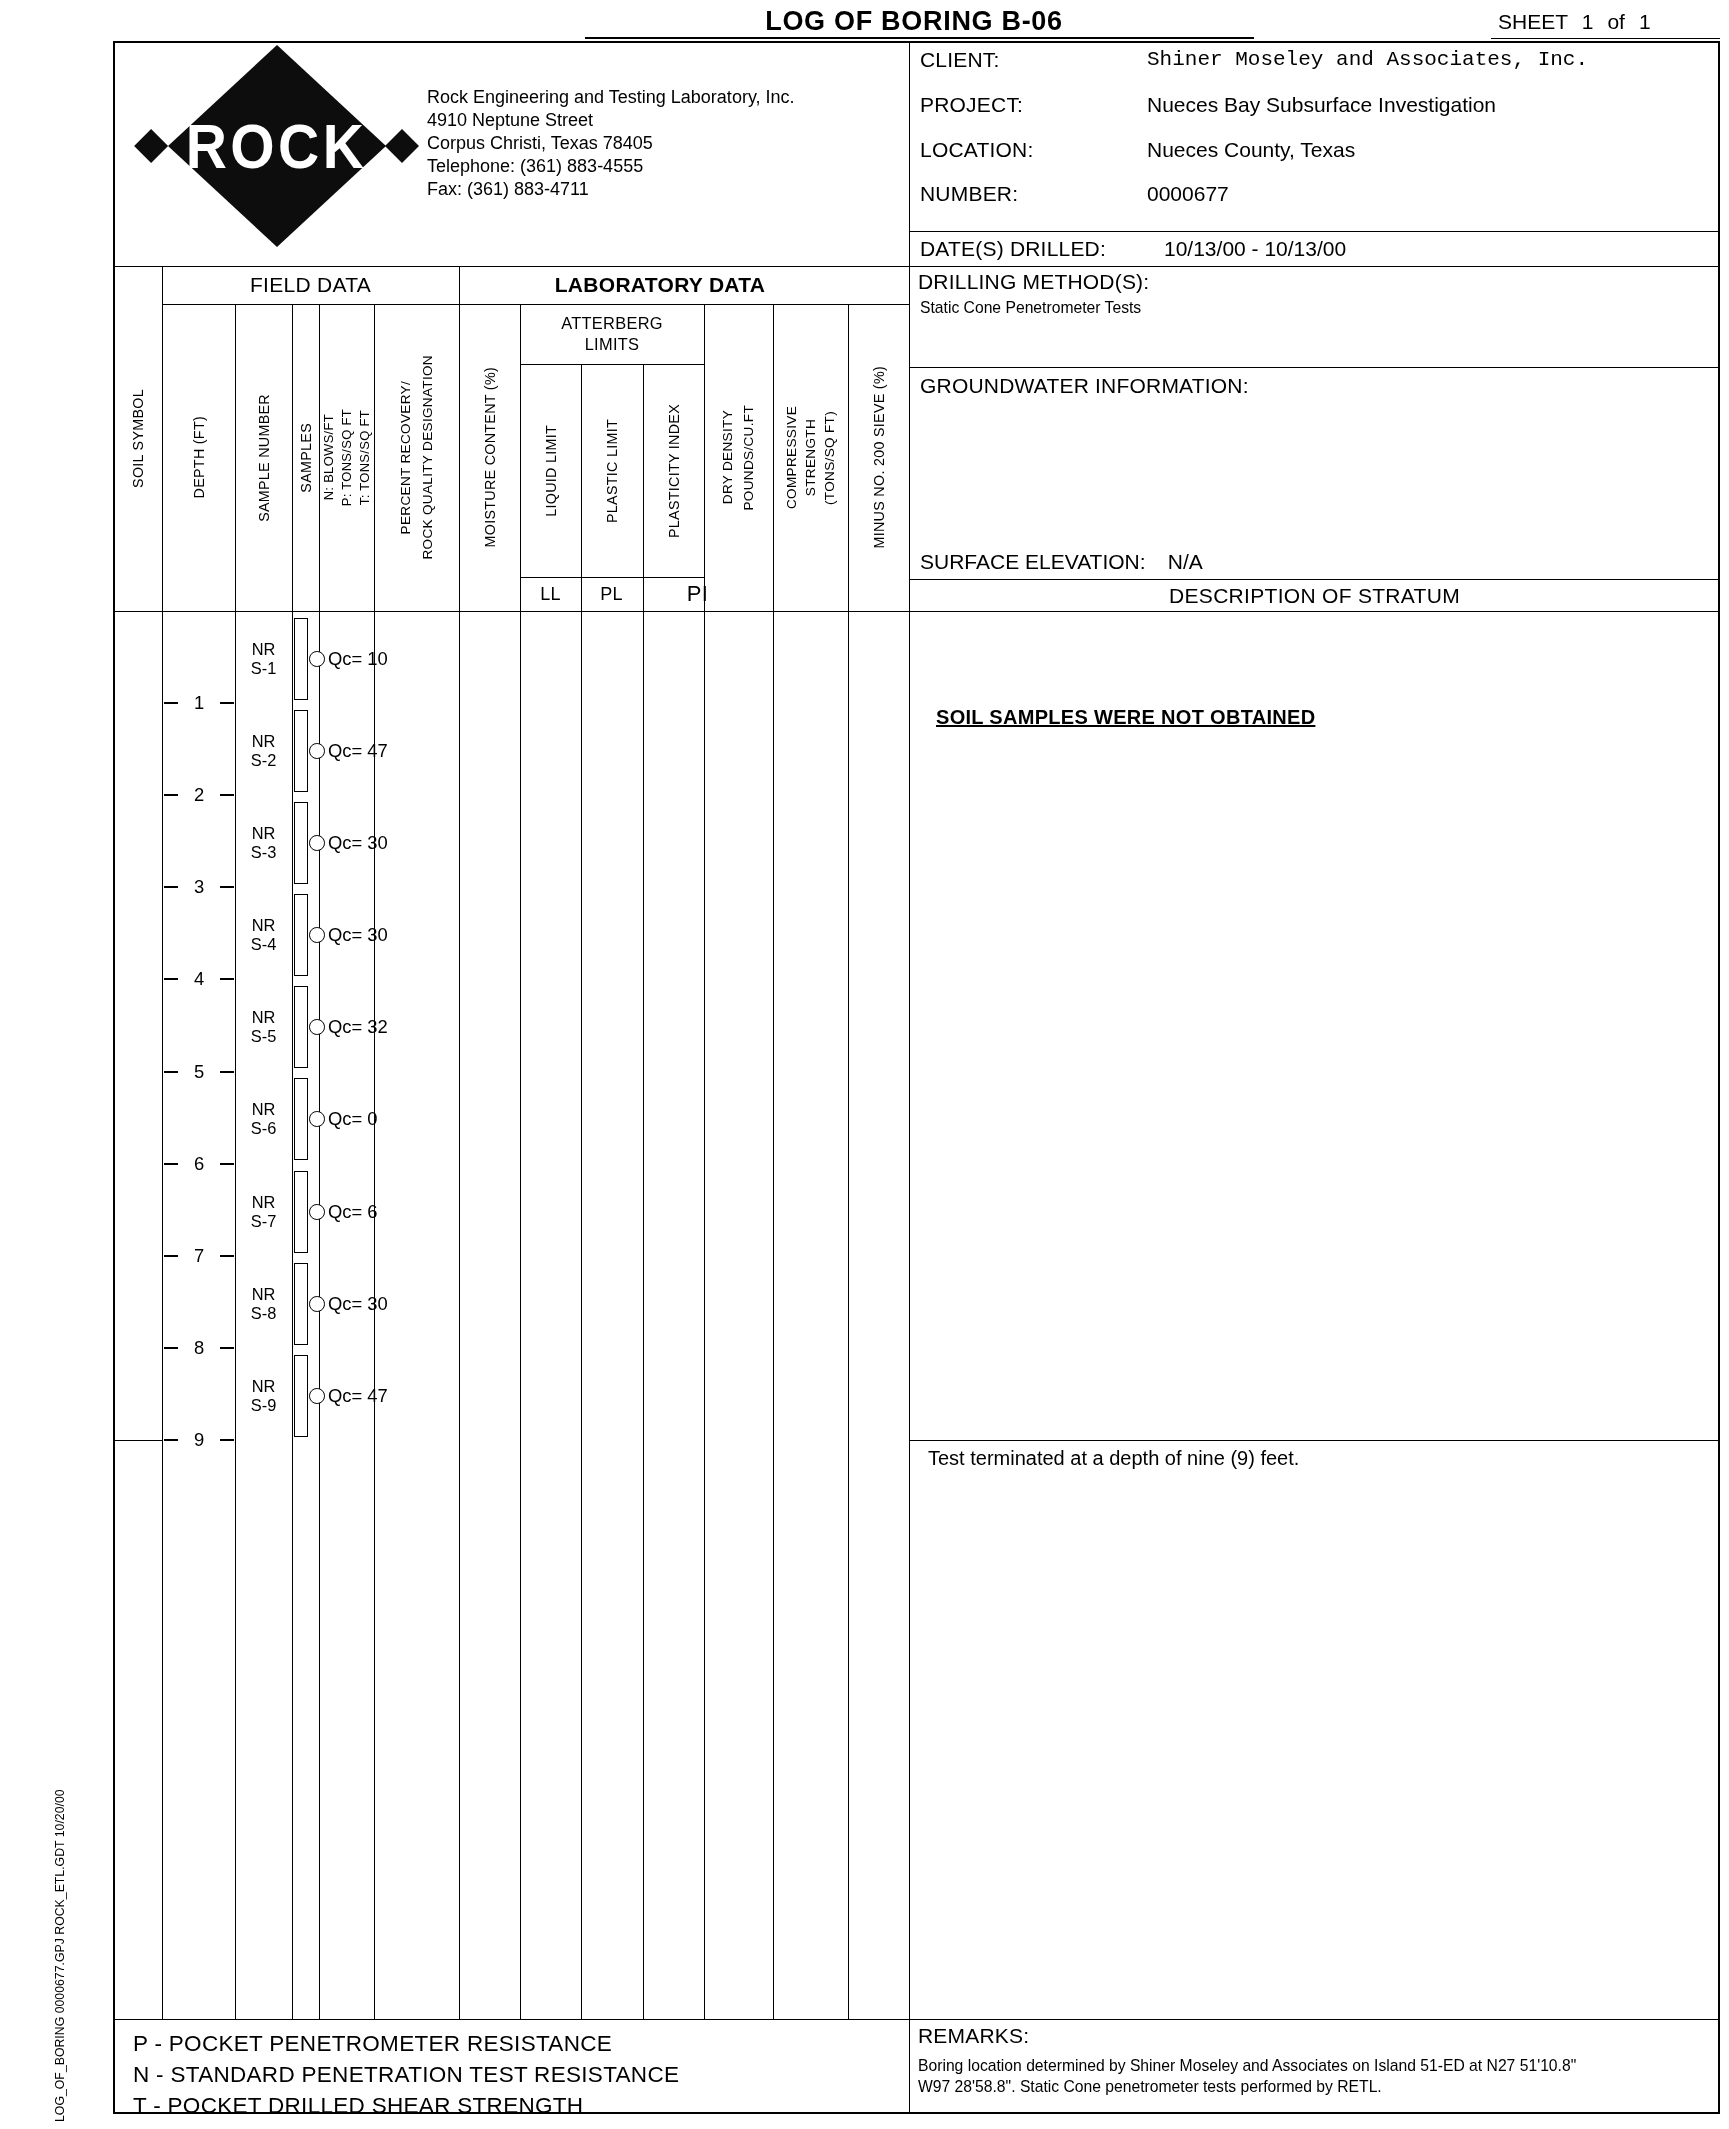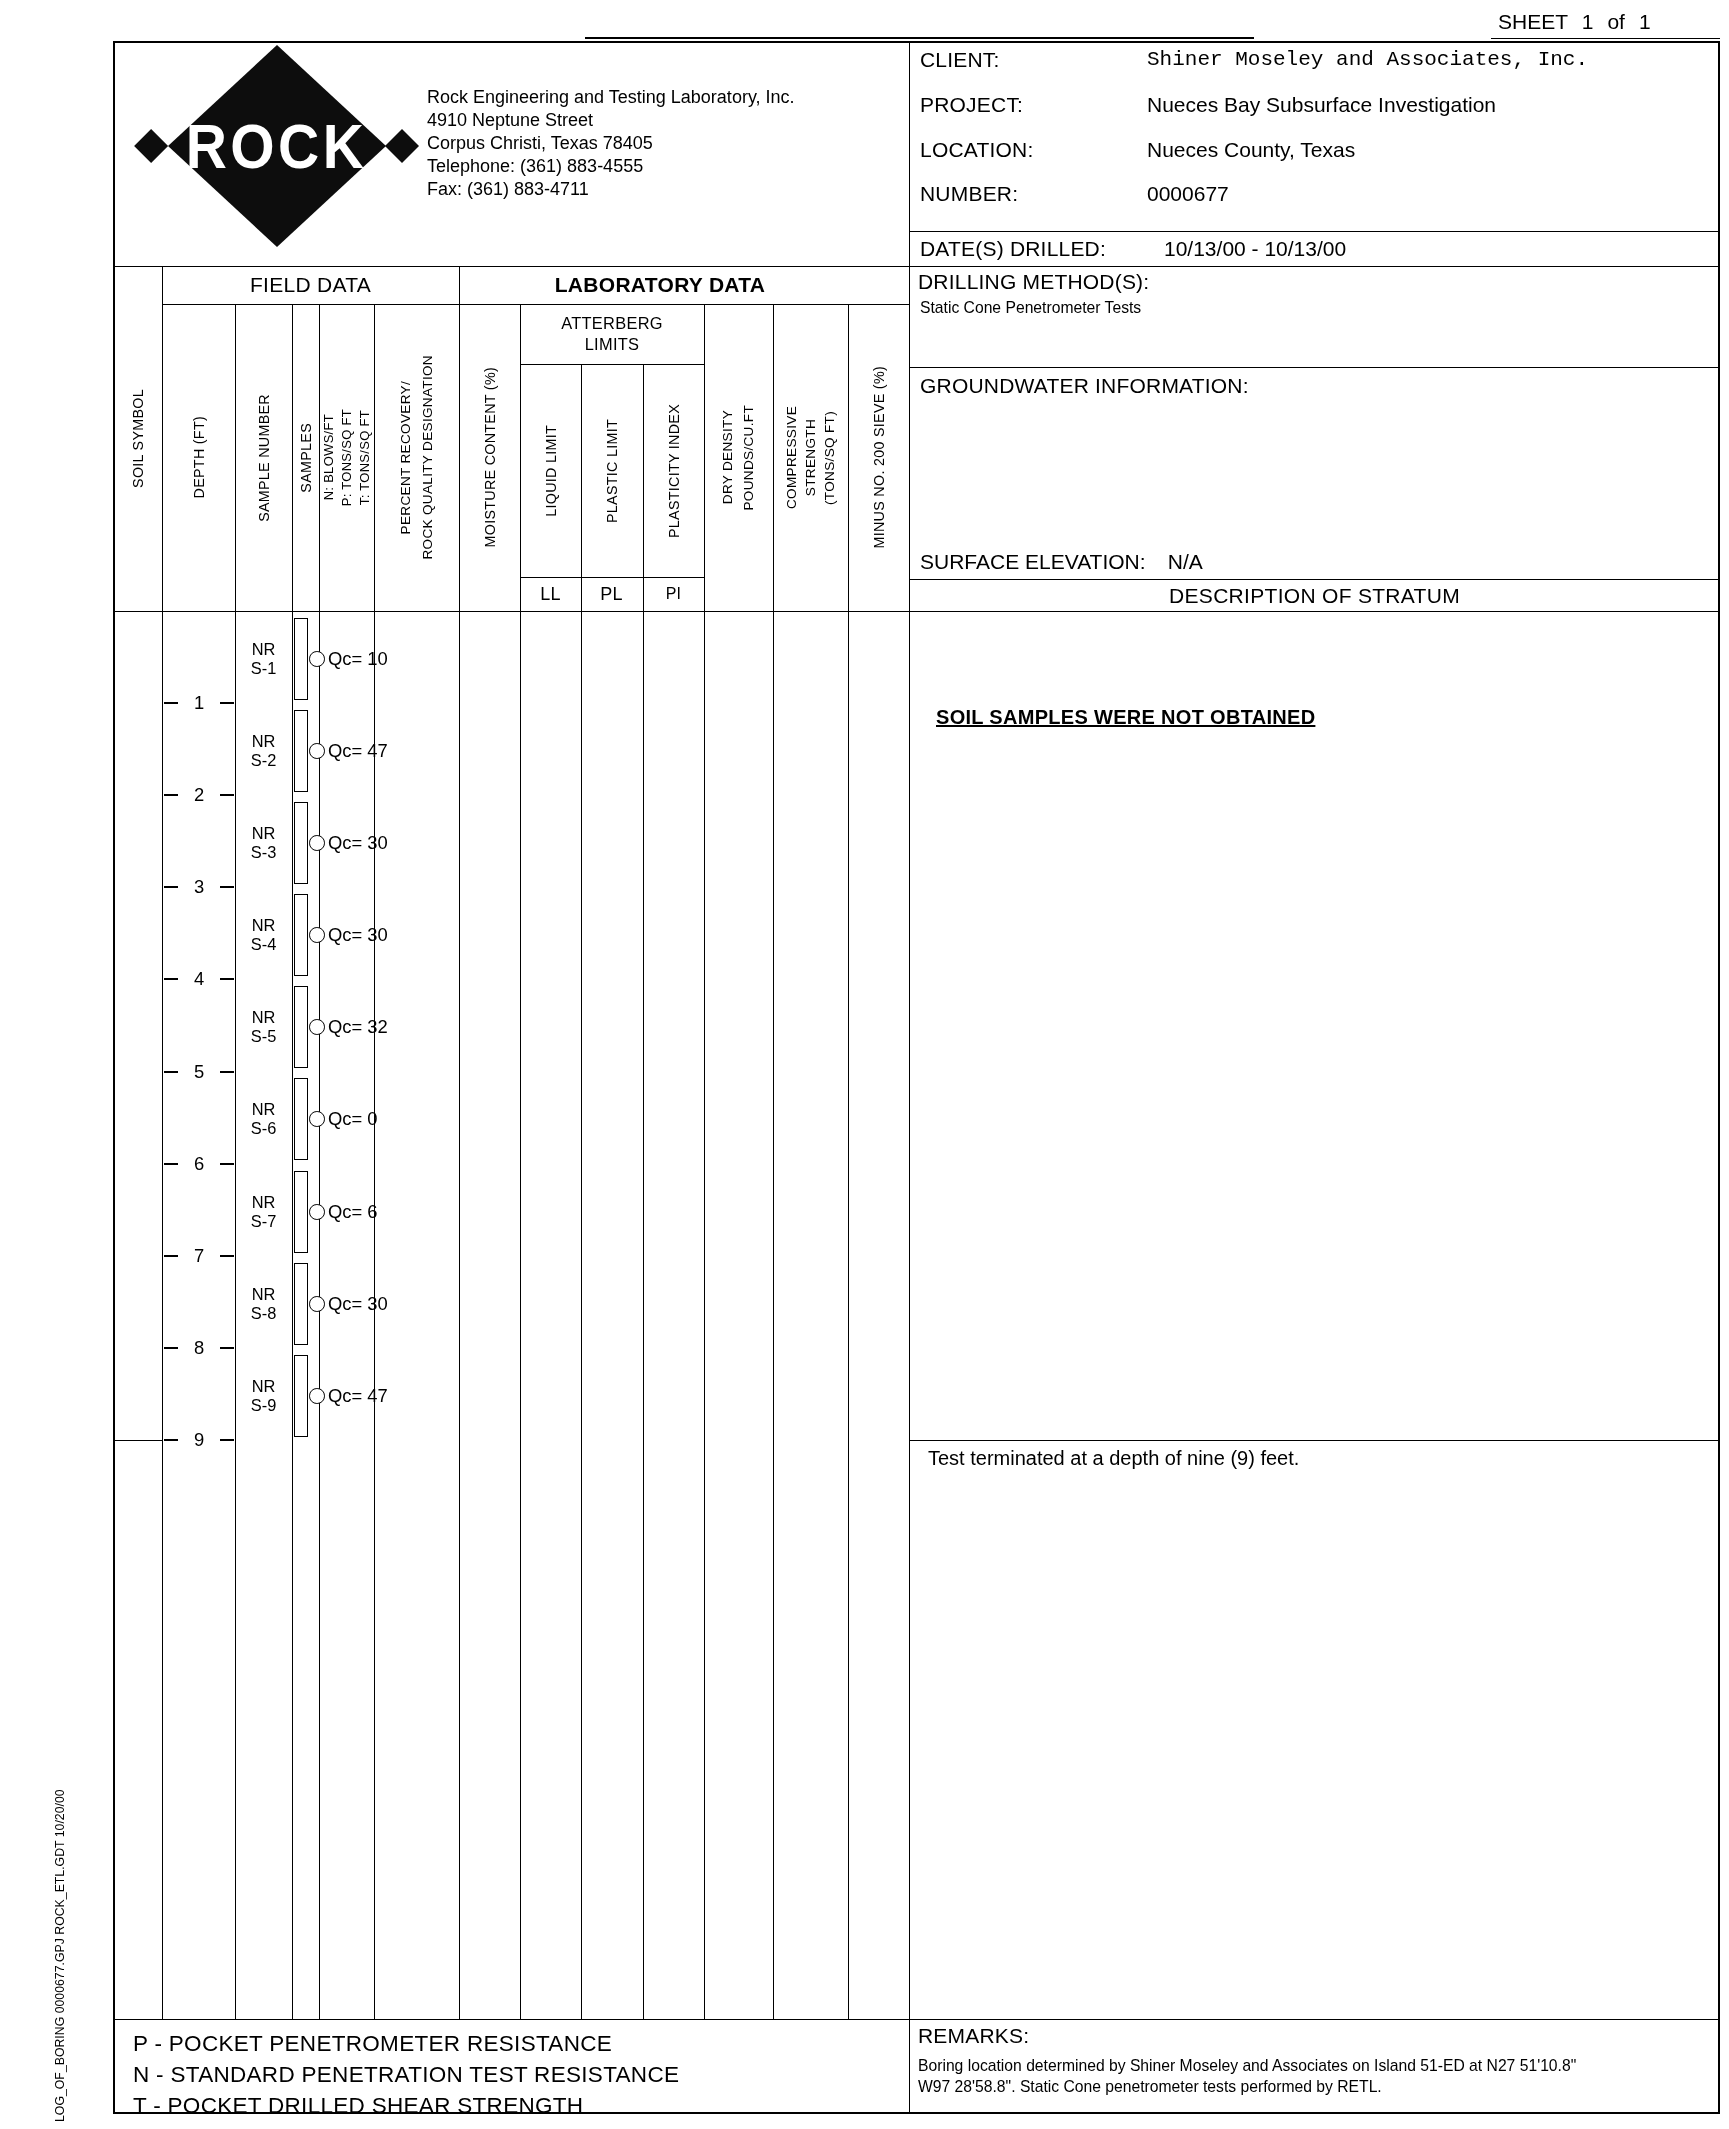--- a/index.html
+++ b/index.html
@@ -31,20 +31,21 @@
   .depthmark .dash{position:absolute;top:10.2px;width:13.6px;height:2px;background:#000;}
   .dash-l{left:2px;} .dash-r{right:2px;}
   .legend-line{font-size:22.5px;line-height:31px;letter-spacing:0.3px;}
   .stratum-note{font-size:20px;font-weight:bold;text-decoration:underline;letter-spacing:0.3px;}
 </style>
 </head>
 <body>
 
 <div class="page">
 
+  <div class="abs title" style="left:409px;top:5.5px;width:1010px;text-align:center;">LOG OF BORING B-06</div>
   <div class="hl" style="left:585px;top:37px;width:669px;height:2px;"></div>
   <div class="abs" style="left:1498px;top:9.6px;font-size:21px;word-spacing:8.2px;">SHEET 1 of 1</div>
   <div class="hl" style="left:1491px;top:38px;width:229px;"></div>
 
   <div class="abs" style="left:113px;top:41px;width:1607px;height:2073px;border:2px solid #000;box-sizing:border-box;"></div>
   <div class="vl" style="left:909px;top:41px;height:2073px;"></div>
 
   <div class="abs" style="left:130px;top:45px;width:293px;height:202px;">
     <div class="diamond" style="left:38px;top:0;width:218px;height:202px;"></div>
     <div class="diamond" style="left:4.1px;top:84px;width:34px;height:34px;"></div>
@@ -133,21 +134,21 @@
   <div class="colbox" style="left:643px;top:365px;width:61px;height:212px;">
     <span class="vtext">PLASTICITY INDEX</span>
     </div>
 
   <div class="colbox" style="left:520px;top:577px;width:61px;height:34px;font-size:18px;">
     <span>LL</span>
     </div>
   <div class="colbox" style="left:581px;top:577px;width:61px;height:34px;font-size:18px;">
     <span>PL</span>
     </div>
-  <div class="colbox" style="left:643px;top:577px;width:61px;height:34px;font-size:16px;">
+  <div class="colbox" style="left:643px;top:577px;width:61px;height:34px;font-size:22px;padding-left:24px;">
     <span>PI</span>
     </div>
 
   <div class="colbox" style="left:704px;top:304px;width:68px;height:307px;gap:5.5px;font-size:13.6px;">
     <span class="vtext">DRY DENSITY</span>
     <span class="vtext">POUNDS/CU.FT</span>
     </div>
   <div class="colbox" style="left:773px;top:304px;width:75px;height:307px;gap:4.1px;font-size:13.6px;">
     <span class="vtext">COMPRESSIVE</span>
     <span class="vtext">STRENGTH</span>

